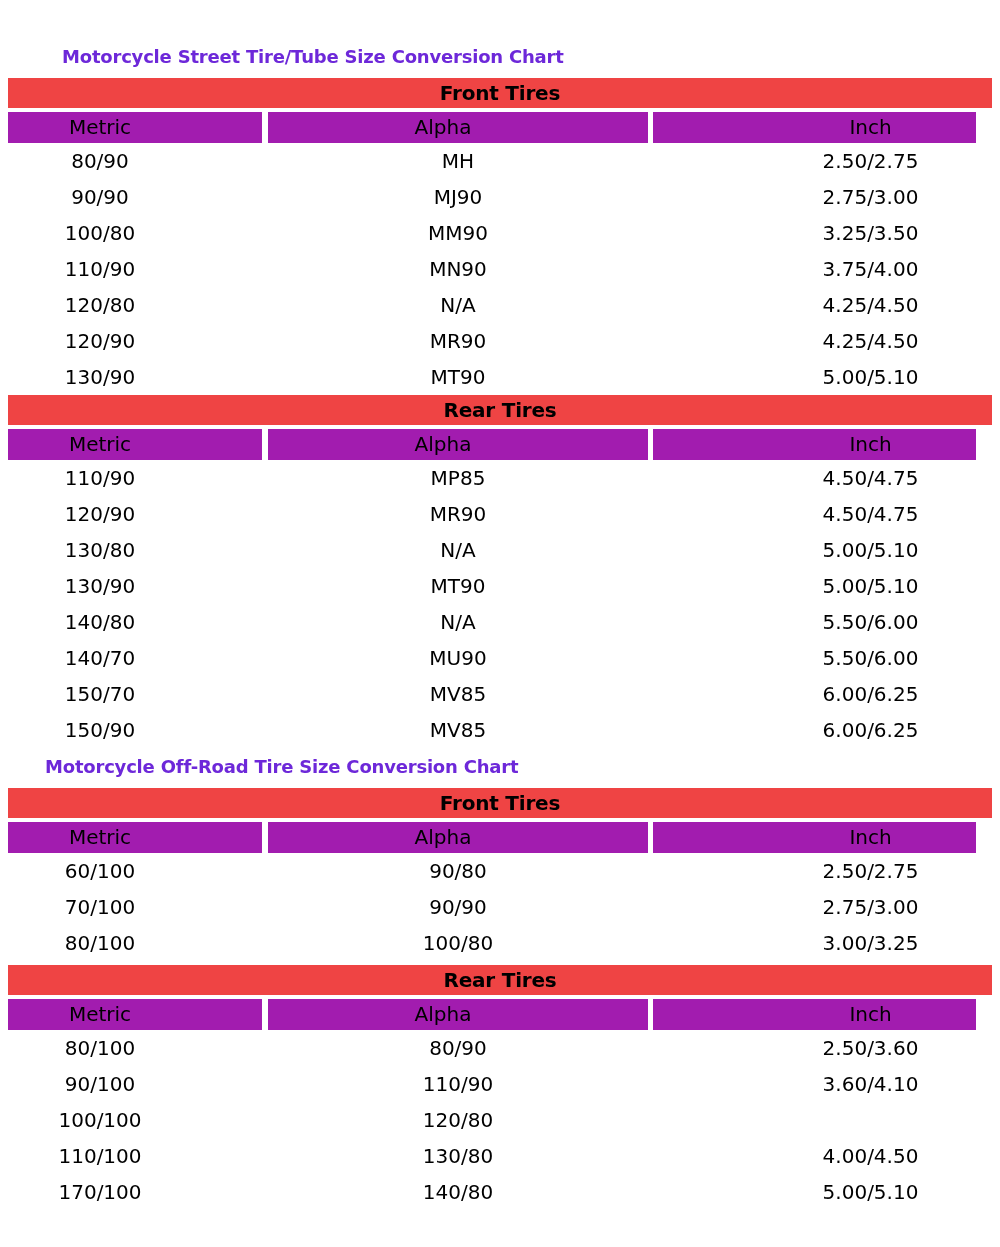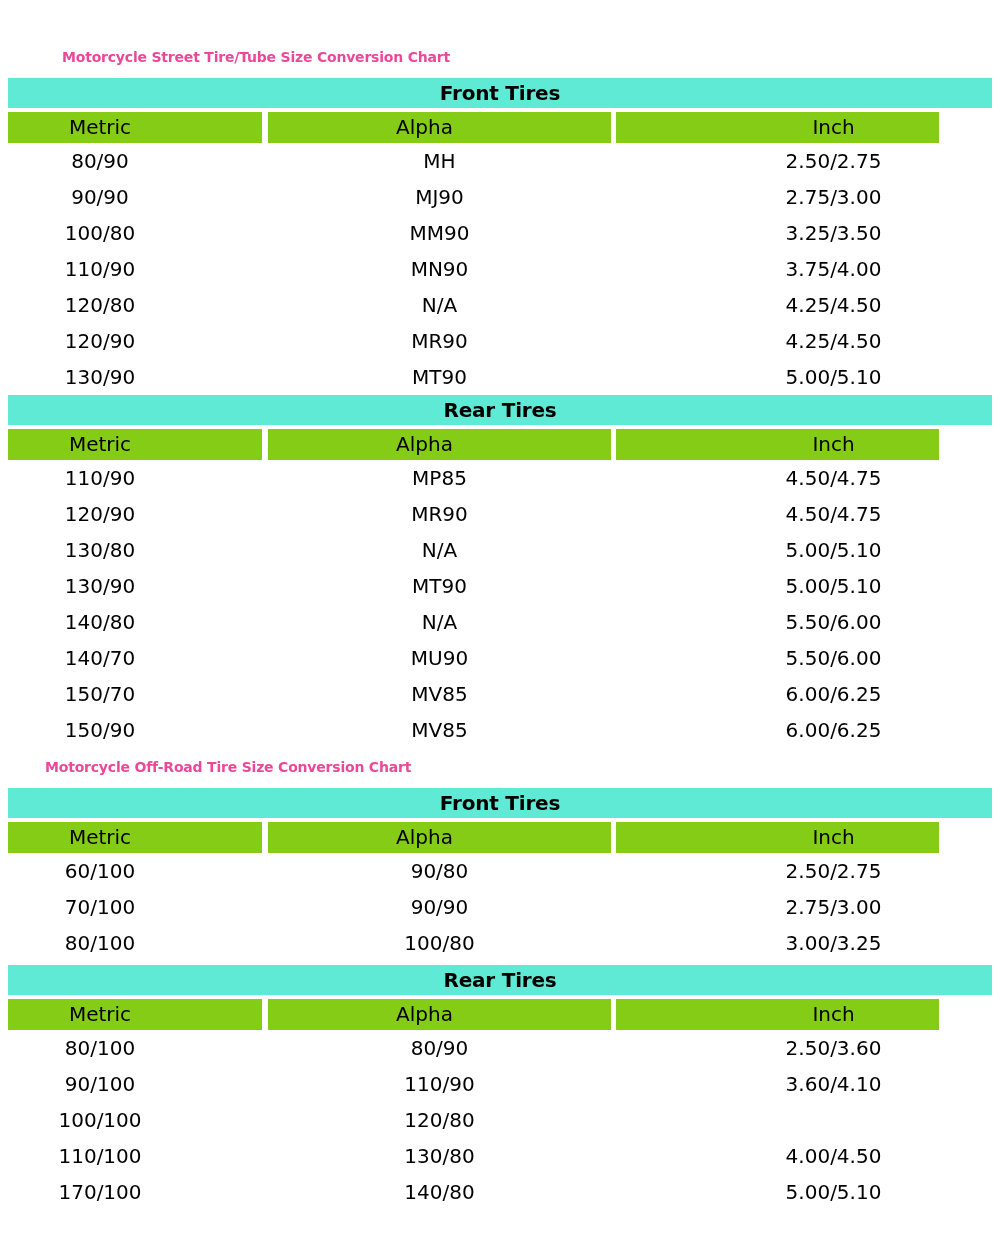--- a/index.html
+++ b/index.html
@@ -12,55 +12,55 @@
     height: 1247px;
     overflow: hidden;
     font-family: "DejaVu Sans", "Liberation Sans", sans-serif;
     color: #000000;
     font-size: 20px;
   }
   .doc { position: relative; width: 1000px; }
 
   .chart-title {
     font-weight: bold;
-    font-size: 14px;
+    font-size: 18px;
     line-height: 26px;
-    color: #ec4899;
+    color: #6d28d9;
     letter-spacing: -0.2px;
   }
   #street-title { padding: 44px 0 0 62px; margin: 0 0 8px 0; }
   #offroad-title { padding: 6px 0 0 45px; margin: 0 0 8px 0; }
 
   .band {
     margin: 0 8px;
     height: 30px;
     line-height: 30px;
-    background: #5eead4;
+    background: #ef4444;
     text-align: center;
     font-weight: bold;
     font-size: 20px;
     box-sizing: border-box;
     letter-spacing: -0.2px;
   }
 
   .hrow, .trow { display: flex; margin-left: 8px; margin-right: 8px; }
 
   .hrow {
     margin-top: 4px;
     height: 31px;
     line-height: 31px;
   }
-  .hrow .cell { background: #84cc16; }
+  .hrow .cell { background: #a21caf; }
   .hrow .c1 { padding-right: 30px; }
 
   .trow { height: 36px; line-height: 36px; }
 
   .cell { box-sizing: border-box; white-space: nowrap; }
   .c0 { width: 254px; margin-right: 6px; text-align: center; padding-right: 70px; }
-  .c1 { width: 343px; margin-right: 5px; text-align: center; }
+  .c1 { width: 380px; margin-right: 5px; text-align: center; }
   .c2 { width: 323px; text-align: center; padding-left: 112px; }
 
   .section { margin: 0; }
 </style>
 </head>
 <body>
 
 <div class="doc">
 
   <div class="chart-title" id="street-title">Motorcycle Street Tire/Tube Size Conversion Chart</div>

